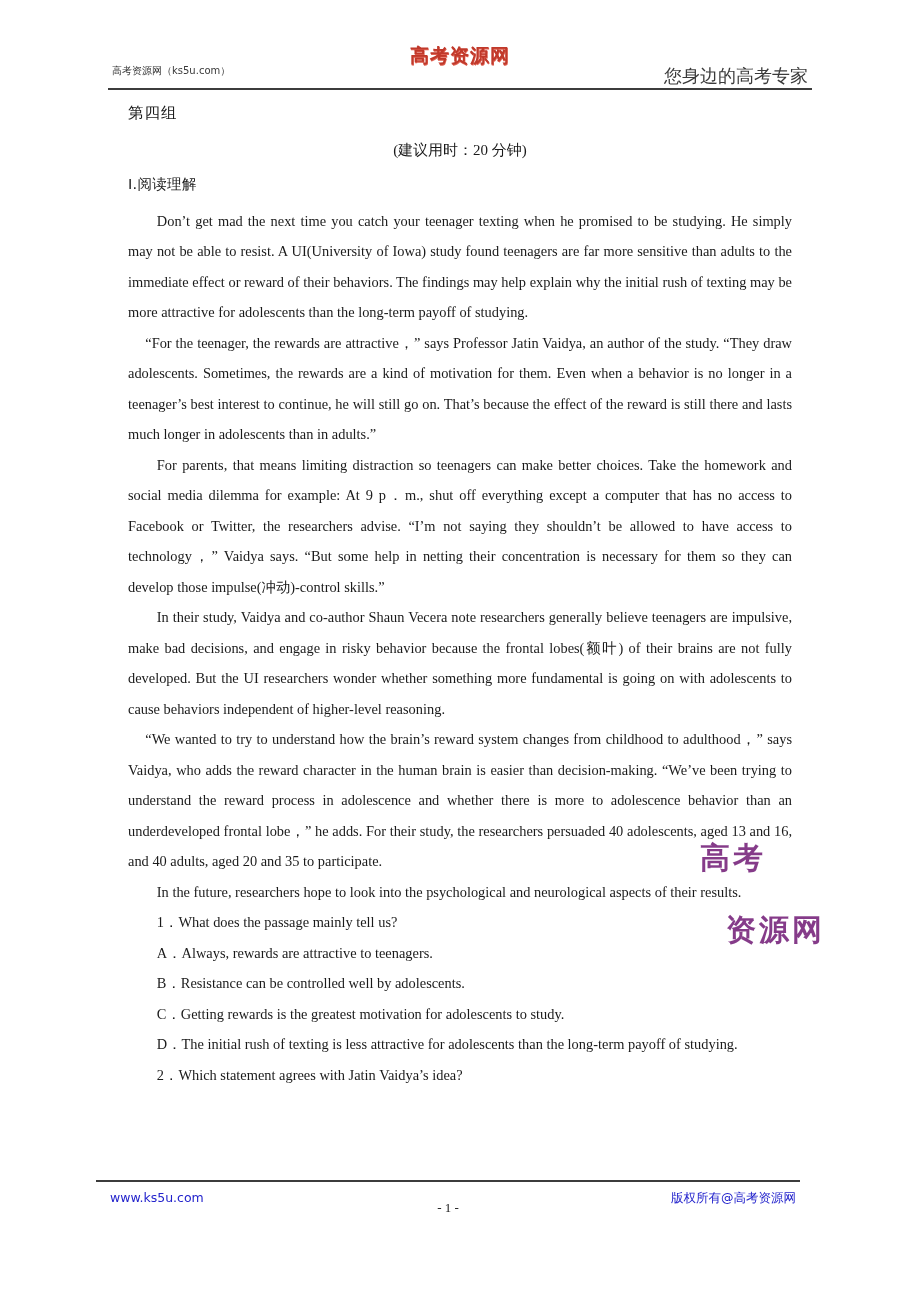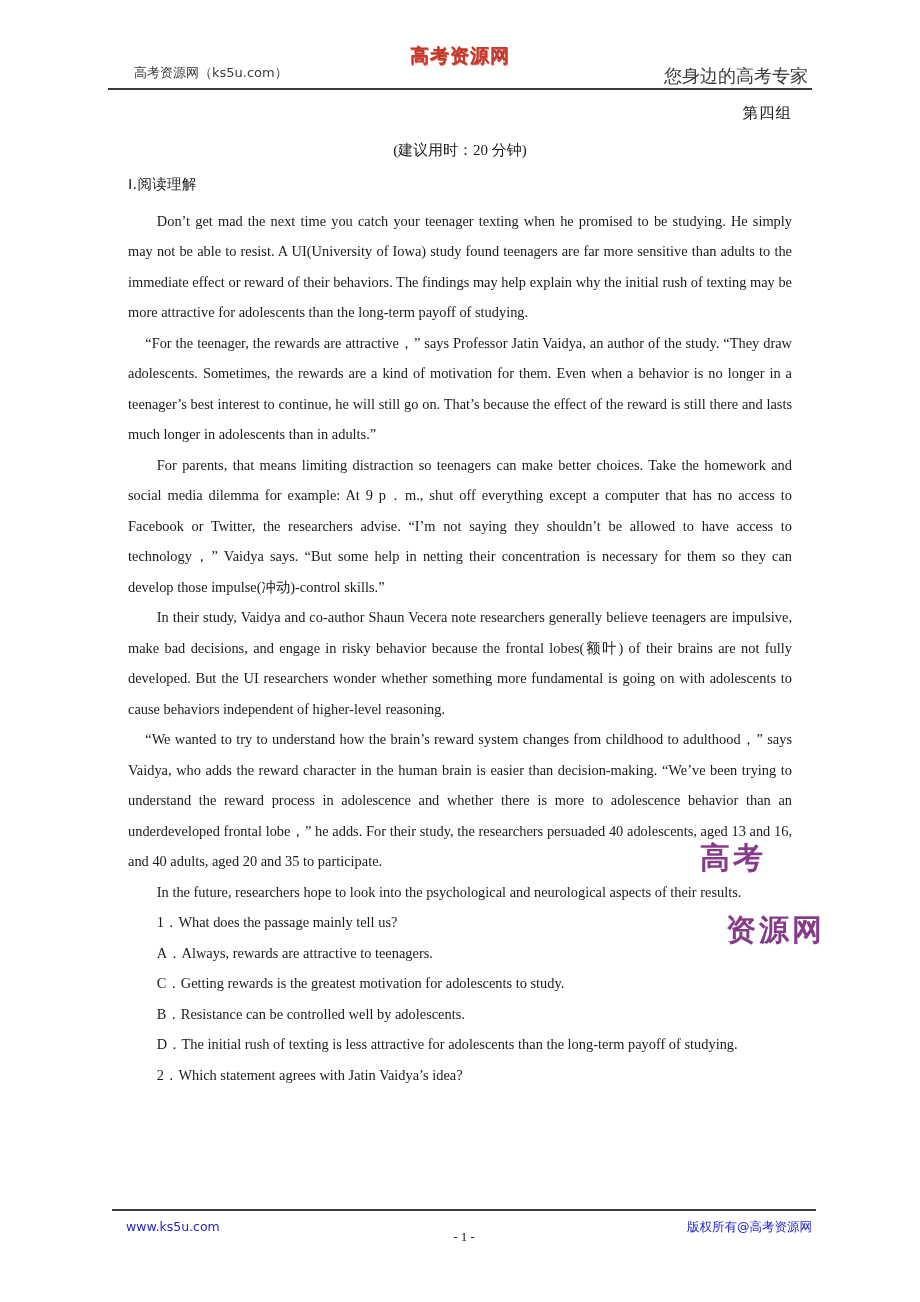--- a/index.html
+++ b/index.html
@@ -39,24 +39,24 @@
     font-family: "DejaVu Sans", sans-serif;
     font-size: 19px;
     font-weight: bold;
     color: #c0392b;
     letter-spacing: 1px;
     text-shadow: 0.5px 0.5px 0 #e06050;
     white-space: nowrap;
   }
   .header-left {
     position: absolute;
-    left: 26px;
+    left: 4px;
     top: 18px;
     font-family: "DejaVu Sans", sans-serif;
-    font-size: 13px;
+    font-size: 10px;
     color: #3a3a3a;
     white-space: nowrap;
   }
   .header-right {
     position: absolute;
     right: 4px;
     top: 18px;
     font-family: "DejaVu Sans", sans-serif;
     font-size: 18px;
     color: #3a3a3a;
@@ -72,21 +72,21 @@
 
   
   .doc {
     position: absolute;
     left: 128px;
     top: 104px;
     width: 664px;
   }
 
   .title-main {
-    text-align: right;
+    text-align: left;
     font-size: 15.5px;
     font-family: Liberation Serif, serif;
     letter-spacing: 1px;
     margin: 0 0 18px 0;
     line-height: 1.2;
   }
   .title-sub {
     text-align: center;
     font-size: 15px;
     font-family: "Liberation Serif", serif;
@@ -143,25 +143,24 @@
     opacity: 0.85;
     letter-spacing: 3px;
     white-space: nowrap;
   }
   .wm-a { left: 0px; top: 0px; font-size: 26px; color: #f8d2ce; }
   .wm-b { left: 26px; top: 36px; font-size: 30px; color: #f7cbc7; margin-top: 36px; }
 
   
   .footer {
     position: absolute;
-    left: 112px;
+    left: 96px;
     top: 1180px;
     width: 704px;
     height: 40px;
-    margin-top: 29px;
   }
   .footer-rule {
     position: absolute;
     left: 0; right: 0; top: 0;
     border-top: 2.2px solid #3c3c3c;
   }
   .footer-left {
     position: absolute;
     left: 14px;
     top: 10px;
@@ -216,22 +215,22 @@
     <p class="para">Don’t get mad the next time you catch your teenager texting when he promised to be studying. He simply may not be able to resist. A UI(University of Iowa) study found teenagers are far more sensitive than adults to the immediate effect or reward of their behaviors. The findings may help explain why the initial rush of texting may be more attractive for adolescents than the long-term payoff of studying.</p>
     <p class="para quote-para">“For the teenager, the rewards are attractive，” says Professor Jatin Vaidya, an author of the study. “They draw adolescents. Sometimes, the rewards are a kind of motivation for them. Even when a behavior is no longer in a teenager’s best interest to continue, he will still go on. That’s because the effect of the reward is still there and lasts much longer in adolescents than in adults.”</p>
     <p class="para">For parents, that means limiting distraction so teenagers can make better choices. Take the homework and social media dilemma for example: At 9 p．m., shut off everything except a computer that has no access to Facebook or Twitter, the researchers advise. “I’m not saying they shouldn’t be allowed to have access to technology，” Vaidya says. “But some help in netting their concentration is necessary for them so they can develop those impulse(冲动)-control skills.”</p>
     <p class="para">In their study, Vaidya and co-author Shaun Vecera note researchers generally believe teenagers are impulsive, make bad decisions, and engage in risky behavior because the frontal lobes(额叶) of their brains are not fully developed. But the UI researchers wonder whether something more fundamental is going on with adolescents to cause behaviors independent of higher-level reasoning.</p>
     <p class="para quote-para">“We wanted to try to understand how the brain’s reward system changes from childhood to adulthood，” says Vaidya, who adds the reward character in the human brain is easier than decision-making. “We’ve been trying to understand the reward process in adolescence and whether there is more to adolescence behavior than an underdeveloped frontal lobe，” he adds. For their study, the researchers persuaded 40 adolescents, aged 13 and 16, and 40 adults, aged 20 and 35 to participate.</p>
     <p class="para">In the future, researchers hope to look into the psychological and neurological aspects of their results.</p>
 
     <p class="q-stem"><span>1．</span><span>What does the passage mainly tell us?</span></p>
 
     <p class="q-opt">A．Always, rewards are attractive to teenagers.</p>
+    <p class="q-opt">B．Resistance can be controlled well by adolescents.</p>
     <p class="q-opt">C．Getting rewards is the greatest motivation for adolescents to study.</p>
-    <p class="q-opt">B．Resistance can be controlled well by adolescents.</p>
     <p class="q-opt wrap">D．The initial rush of texting is less attractive for adolescents than the long-term payoff of studying.</p>
 
     <p class="q-stem"><span>2．</span><span>Which statement agrees with Jatin Vaidya’s idea?</span></p>
 
   </div>
 
   <div class="footer">
     <div class="footer-rule"></div>
     <div class="footer-left">www.ks5u.com</div>
     <div class="footer-center">- 1 -</div>

